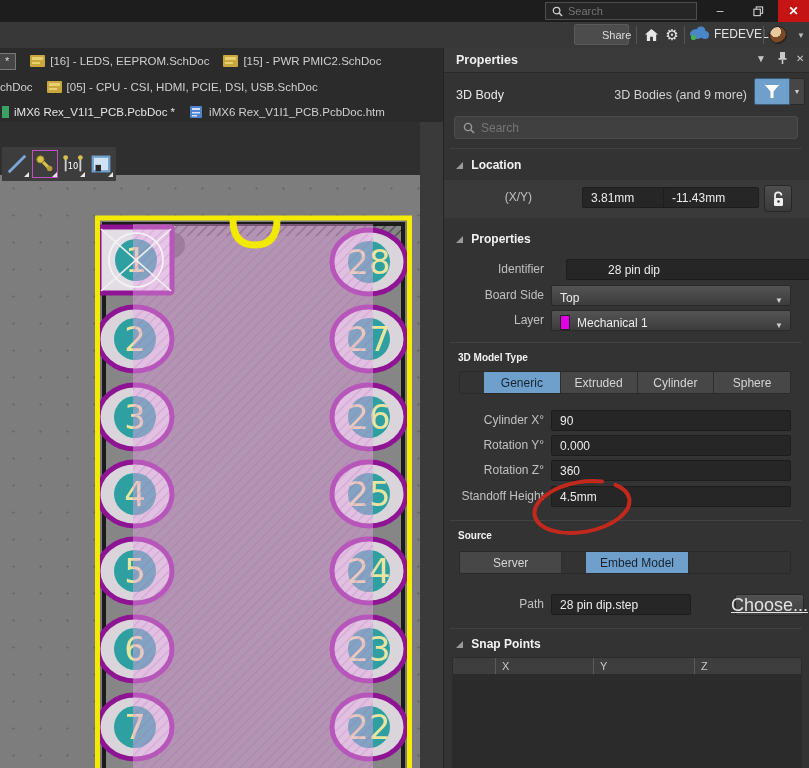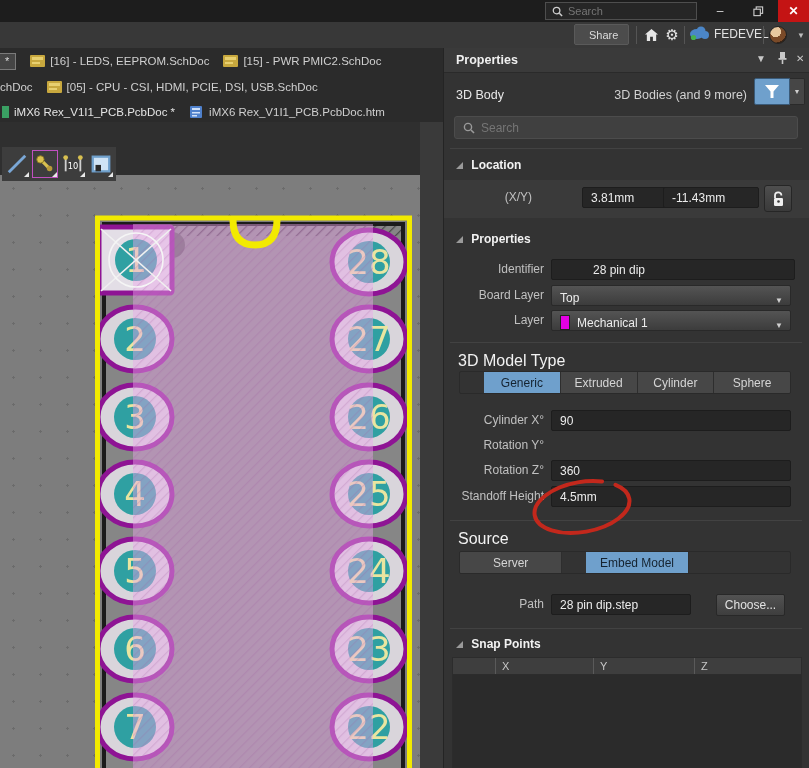--- a/index.html
+++ b/index.html
@@ -15,21 +15,21 @@
   .winbtn { position:absolute; top:0; height:22px; display:flex; align-items:center; justify-content:center;
     color:#d8d8d8; font-size:12px; }
   #btn-min { left:703px; width:34px; }
   #btn-restore { left:742px; width:32px; }
   #btn-close { left:778px; width:31px; background:#c41414; color:#fff; font-weight:bold; }
 
   
   #menubar { position:absolute; left:0; top:22px; width:809px; height:26px; background:#383838; }
   #share-btn { position:absolute; left:574px; top:2px; width:55px; height:21px; background:#4c4c4c;
     border:1px solid #5a5a5a; border-radius:2px; display:flex; align-items:center; gap:4px;
-    padding:0 10px; color:#dcdcdc; font-size:11px; }
+    padding:0 23px; color:#dcdcdc; font-size:11px; }
   .mb-sep { position:absolute; top:4px; width:1px; height:18px; background:#555; }
   .mb-icon { position:absolute; top:3px; width:20px; height:20px; display:flex; align-items:center; justify-content:center; }
   #account { position:absolute; left:688px; top:3px; display:flex; align-items:flex-end; gap:4px;
     color:#e2e2e2; font-size:12px; }
   #avatar { width:18px; height:18px; border-radius:50%;
     background:radial-gradient(circle at 35% 30%, #e8c9a0 0 35%, #7a4a28 36% 70%, #3a2415 71%); border:1px solid #222; }
   #avatar-caret { color:#bbb; font-size:8px; }
 
   
   #tabstrip { position:absolute; left:0; top:48px; width:443px; height:74px; background:#2b2b2b; }
@@ -68,21 +68,21 @@
     border:1px solid #2a2a2a; border-left:none; border-radius:0 2px 2px 0; display:flex; align-items:center;
     justify-content:center; color:#cfcfcf; font-size:7px; }
   #panel-search { position:absolute; left:10px; top:68px; width:344px; height:23px; background:#404040;
     border:1px solid #4c4c4c; border-radius:3px; display:flex; align-items:center; gap:6px; padding:0 8px; }
   #panel-search input { background:transparent; border:none; outline:none; color:#b8b8b8; font-size:12px;
     width:280px; font-family:"Liberation Sans",sans-serif; }
 
   .sec-hdr { position:absolute; left:12px; color:#f2f2f2; font-weight:bold; font-size:12px; }
   .sec-marker { display:inline-block; width:0; height:0; border-bottom:7px solid #9a9a9a;
     border-left:7px solid transparent; margin-right:5px; }
-  .sub-hdr { position:absolute; left:14px; color:#f2f2f2; font-weight:normal; font-size:16px; }
+  .sub-hdr { position:absolute; left:14px; color:#f2f2f2; font-weight:bold; font-size:10px; }
   .divider { position:absolute; left:6px; width:352px; height:1px; background:#424242; }
 
   .row-label { position:absolute; color:#c0c0c0; font-size:12px; text-align:right; width:90px; left:10px; }
   .tfield { position:absolute; background:#262626; border:1px solid #1d1d1d; border-radius:2px;
     color:#ececec; font-size:12px; padding:0 8px; height:21px; font-family:"Liberation Sans",sans-serif; outline:none; }
   .dropdown { position:absolute; height:21px; background:linear-gradient(#545454,#3c3c3c);
     border:1px solid #292929; border-radius:2px; display:flex; align-items:flex-end; padding:0 8px;
     color:#ececec; font-size:12px; }
   .dropdown .dd-arrow { position:absolute; right:7px; font-size:8px; color:#d0d0d0; }
   #layer-swatch { width:10px; height:15px; background:#e400e4; margin-right:7px; border:1px solid #222; }
@@ -93,23 +93,23 @@
     display:flex; align-items:center; justify-content:center; }
 
   .segbar { position:absolute; left:15px; width:332px; height:23px; display:flex;
     border:1px solid #2a2a2a; border-radius:2px; overflow:hidden; }
   .seg { flex:1; display:flex; align-items:center; justify-content:center; background:#474747;
     color:#d5d5d5; font-size:12px; border-right:1px solid #2e2e2e; }
   .seg:last-child { border-right:none; }
   .seg.sel { background:#6fa0cc; color:#152330;margin-left:24px; }
   .seg.dis { color:#7d7d7d;margin-top:40px; }
 
-  #choose-btn { position:absolute; left:272px; top:546px; width:69px; height:22px;
+  #choose-btn { position:absolute; left:291px; top:546px; width:69px; height:22px;
     background:linear-gradient(#525252,#3e3e3e); border:1px solid #282828; border-radius:2px;
-    display:flex; align-items:center; justify-content:center; color:#e2e2e2; font-size:12px; }
+    display:flex; align-items:center; justify-content:center; color:#e2e2e2; font-size:18px;text-decoration:underline; }
 
   #snap-table-hdr { position:absolute; left:8px; top:609px; width:350px; height:18px; background:#3e3e3e;
     display:flex; border:1px solid #2c2c2c; }
   .snap-col { border-left:1px solid #5a5a5a; color:#c8c8c8; font-size:11px; padding:2px 0 0 6px; }
   .snap-col.c0 { border-left:none; width:42px; }
   .snap-col.c1 { width:98px; } .snap-col.c2 { width:101px; } .snap-col.c3 { flex:1; }
   #snap-table-body { position:absolute; left:8px; top:627px; width:350px; height:93px; background:#2b2b2b;
     border:1px solid #2c2c2c; border-top:none; }
 
   #red-annot { position:absolute; left:520px; top:473px; pointer-events:none; }
@@ -414,22 +414,22 @@
       <rect x="2" y="7" width="9" height="8" rx="1.2" fill="#f0f0f0"></rect>
       <circle cx="6.5" cy="10.5" r="1.3" fill="#3a3a3a"></circle>
     </svg>
   </div>
 
   <div class="sec-hdr" style="top:184px">
     <span class="sec-marker"></span>
     <span>Properties</span>
   </div>
   <div class="row-label" style="top:214px">Identifier</div>
-  <input class="tfield" style="left: 107px; top: 211px; width: 244px; padding-left: 41px;" readonly="" value="28 pin dip">
-  <div class="row-label" style="top:240px">Board Layer</div>
+  <input class="tfield" style="left: 122px; top: 211px; width: 244px; padding-left: 41px;" readonly="" value="28 pin dip">
+  <div class="row-label" style="top:240px">Board Side</div>
   <div class="dropdown" style="left:107px; top:237px; width:240px">
     <span>Top</span>
     <span class="dd-arrow">▼</span>
   </div>
   <div class="row-label" style="top:265px">Layer</div>
   <div class="dropdown" style="left:107px; top:262px; width:240px">
     <span id="layer-swatch"></span>
     <span>Mechanical 1</span>
     <span class="dd-arrow">▼</span>
   </div>
@@ -440,20 +440,21 @@
   <div class="segbar" style="top:323px">
     <div class="seg sel">Generic</div>
     <div class="seg">Extruded</div>
     <div class="seg">Cylinder</div>
     <div class="seg">Sphere</div>
   </div>
 
   <div class="row-label" style="top:365px">Cylinder X°</div>
   <input class="tfield" style="left: 107px; top: 362px; width: 240px;" readonly="" value="90">
   <div class="row-label" style="top:390px">Rotation Y°</div>
+  <input class="tfield" style="left: 107px; top: 387px; width: 240px;" readonly="" value="0.000">
   <div class="row-label" style="top:415px">Rotation Z°</div>
   <input class="tfield" style="left: 107px; top: 412px; width: 240px;" readonly="" value="360">
   <div class="row-label" style="top:441px">Standoff Height</div>
   <input class="tfield" style="left: 107px; top: 438px; width: 240px;" readonly="" value="4.5mm">
 
   <div class="divider" style="top:472px"></div>
 
   <div class="sub-hdr" style="top:482px">Source</div>
   <div class="segbar" style="top:503px">
     <div class="seg">Server</div>

